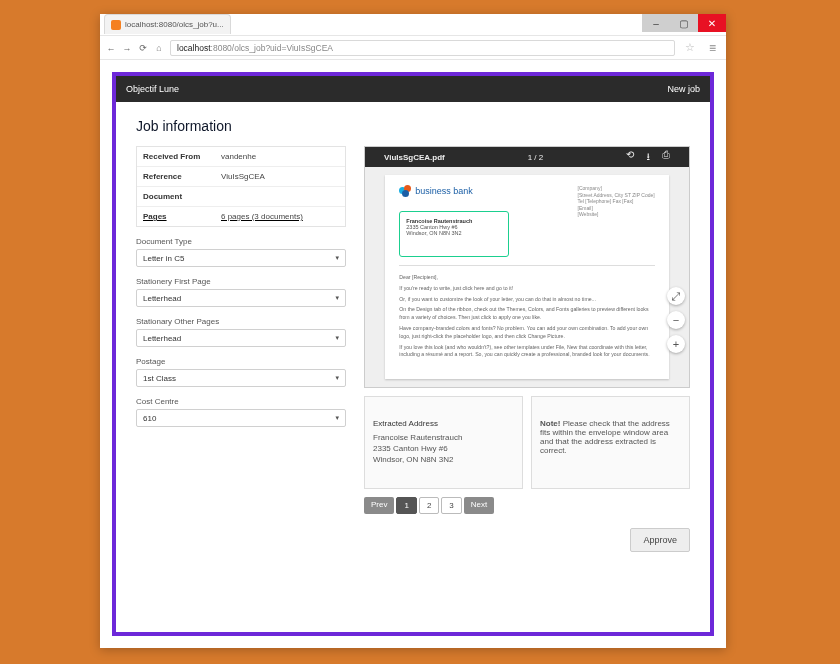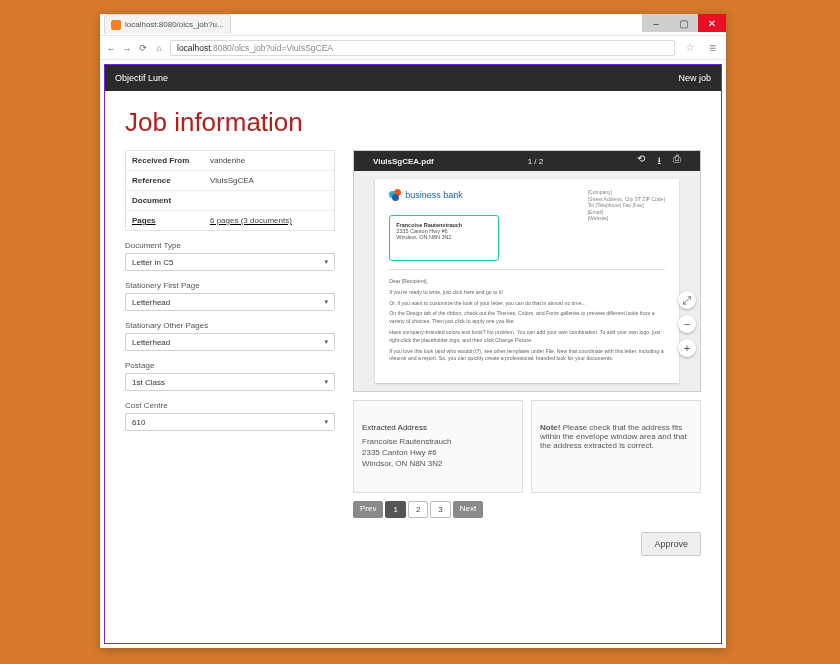--- a/index.html
+++ b/index.html
@@ -23,25 +23,25 @@
   .addr-bar .ico { width:10px; text-align:center; }
   .addr-box { flex:1; border:1px solid #d9d9d9; border-radius:2px; padding:2px 6px; font-size:8.5px; color:#333;
               display:flex; align-items:center; }
   .addr-box .host { color:#222; }
   .addr-box .rest { color:#888; }
   .addr-star { color:#bbb; font-size:11px; padding:0 4px;}
   .menu-btn { color:#888; font-size:12px; padding:0 4px;}
 
   
   .page { flex:1; overflow:hidden; position:relative; padding:6px 10px 10px 10px;}
-  .chrome-inner { position:absolute; inset:0; border:1px solid #6d28d9; margin:4px; }
+  .chrome-inner { position:absolute; inset:0; border:4px solid #6d28d9; margin:12px; }
   .brandbar { background:#2b2b2b; color:#fff; height:26px; display:flex; align-items:center; padding:0 10px;
               font-size:9px; justify-content:space-between;}
   .content { padding:10px 20px; }
-  h1 { font-size:26px; font-weight:400; color:#b91c1c; margin:6px 0 12px 0;}
+  h1 { font-size:14px; font-weight:400; color:#0f172a; margin:6px 0 12px 0;}
 
   .cols { display:flex; gap:18px; }
   .left { width:210px; }
   .right { flex:1; }
 
   
   .info { border:1px solid #e3e3e3; font-size:8px; }
   .info .row { display:flex; border-bottom:1px solid #eee;}
   .info .row:last-child{border-bottom:none;text-decoration:underline;}
   .info .k { width:78px; padding:5px 6px; font-weight:700; color:#333;}

